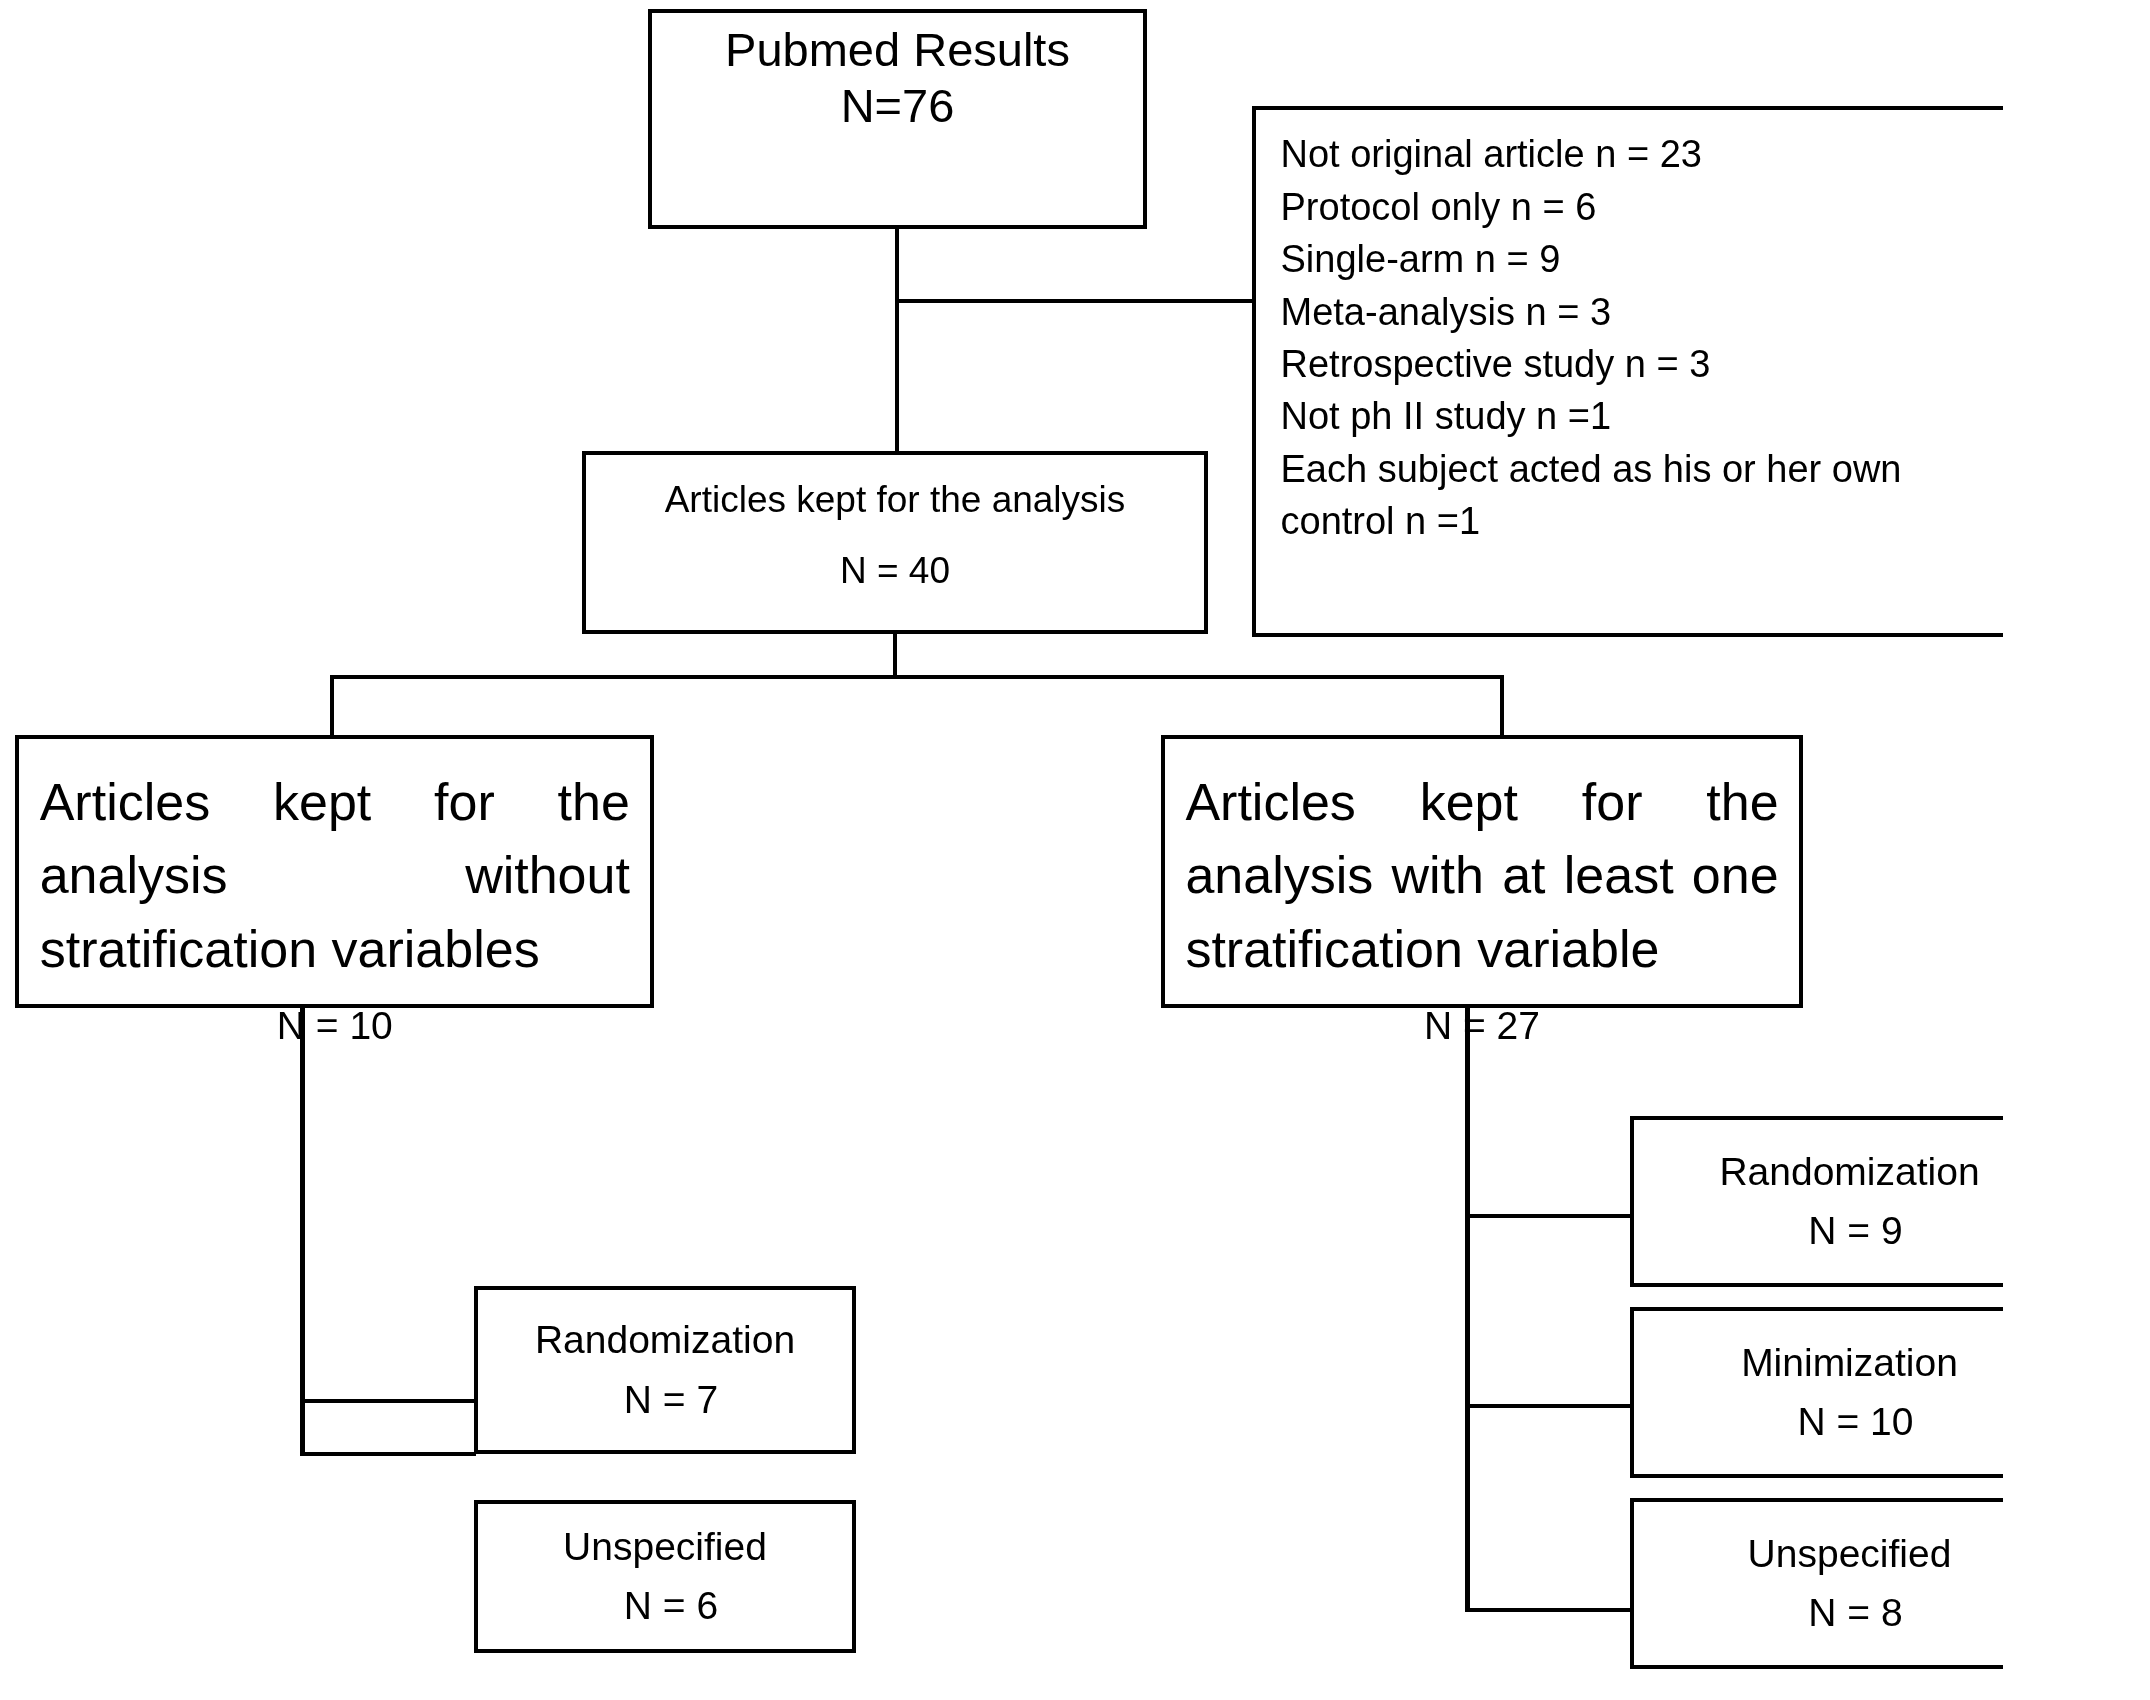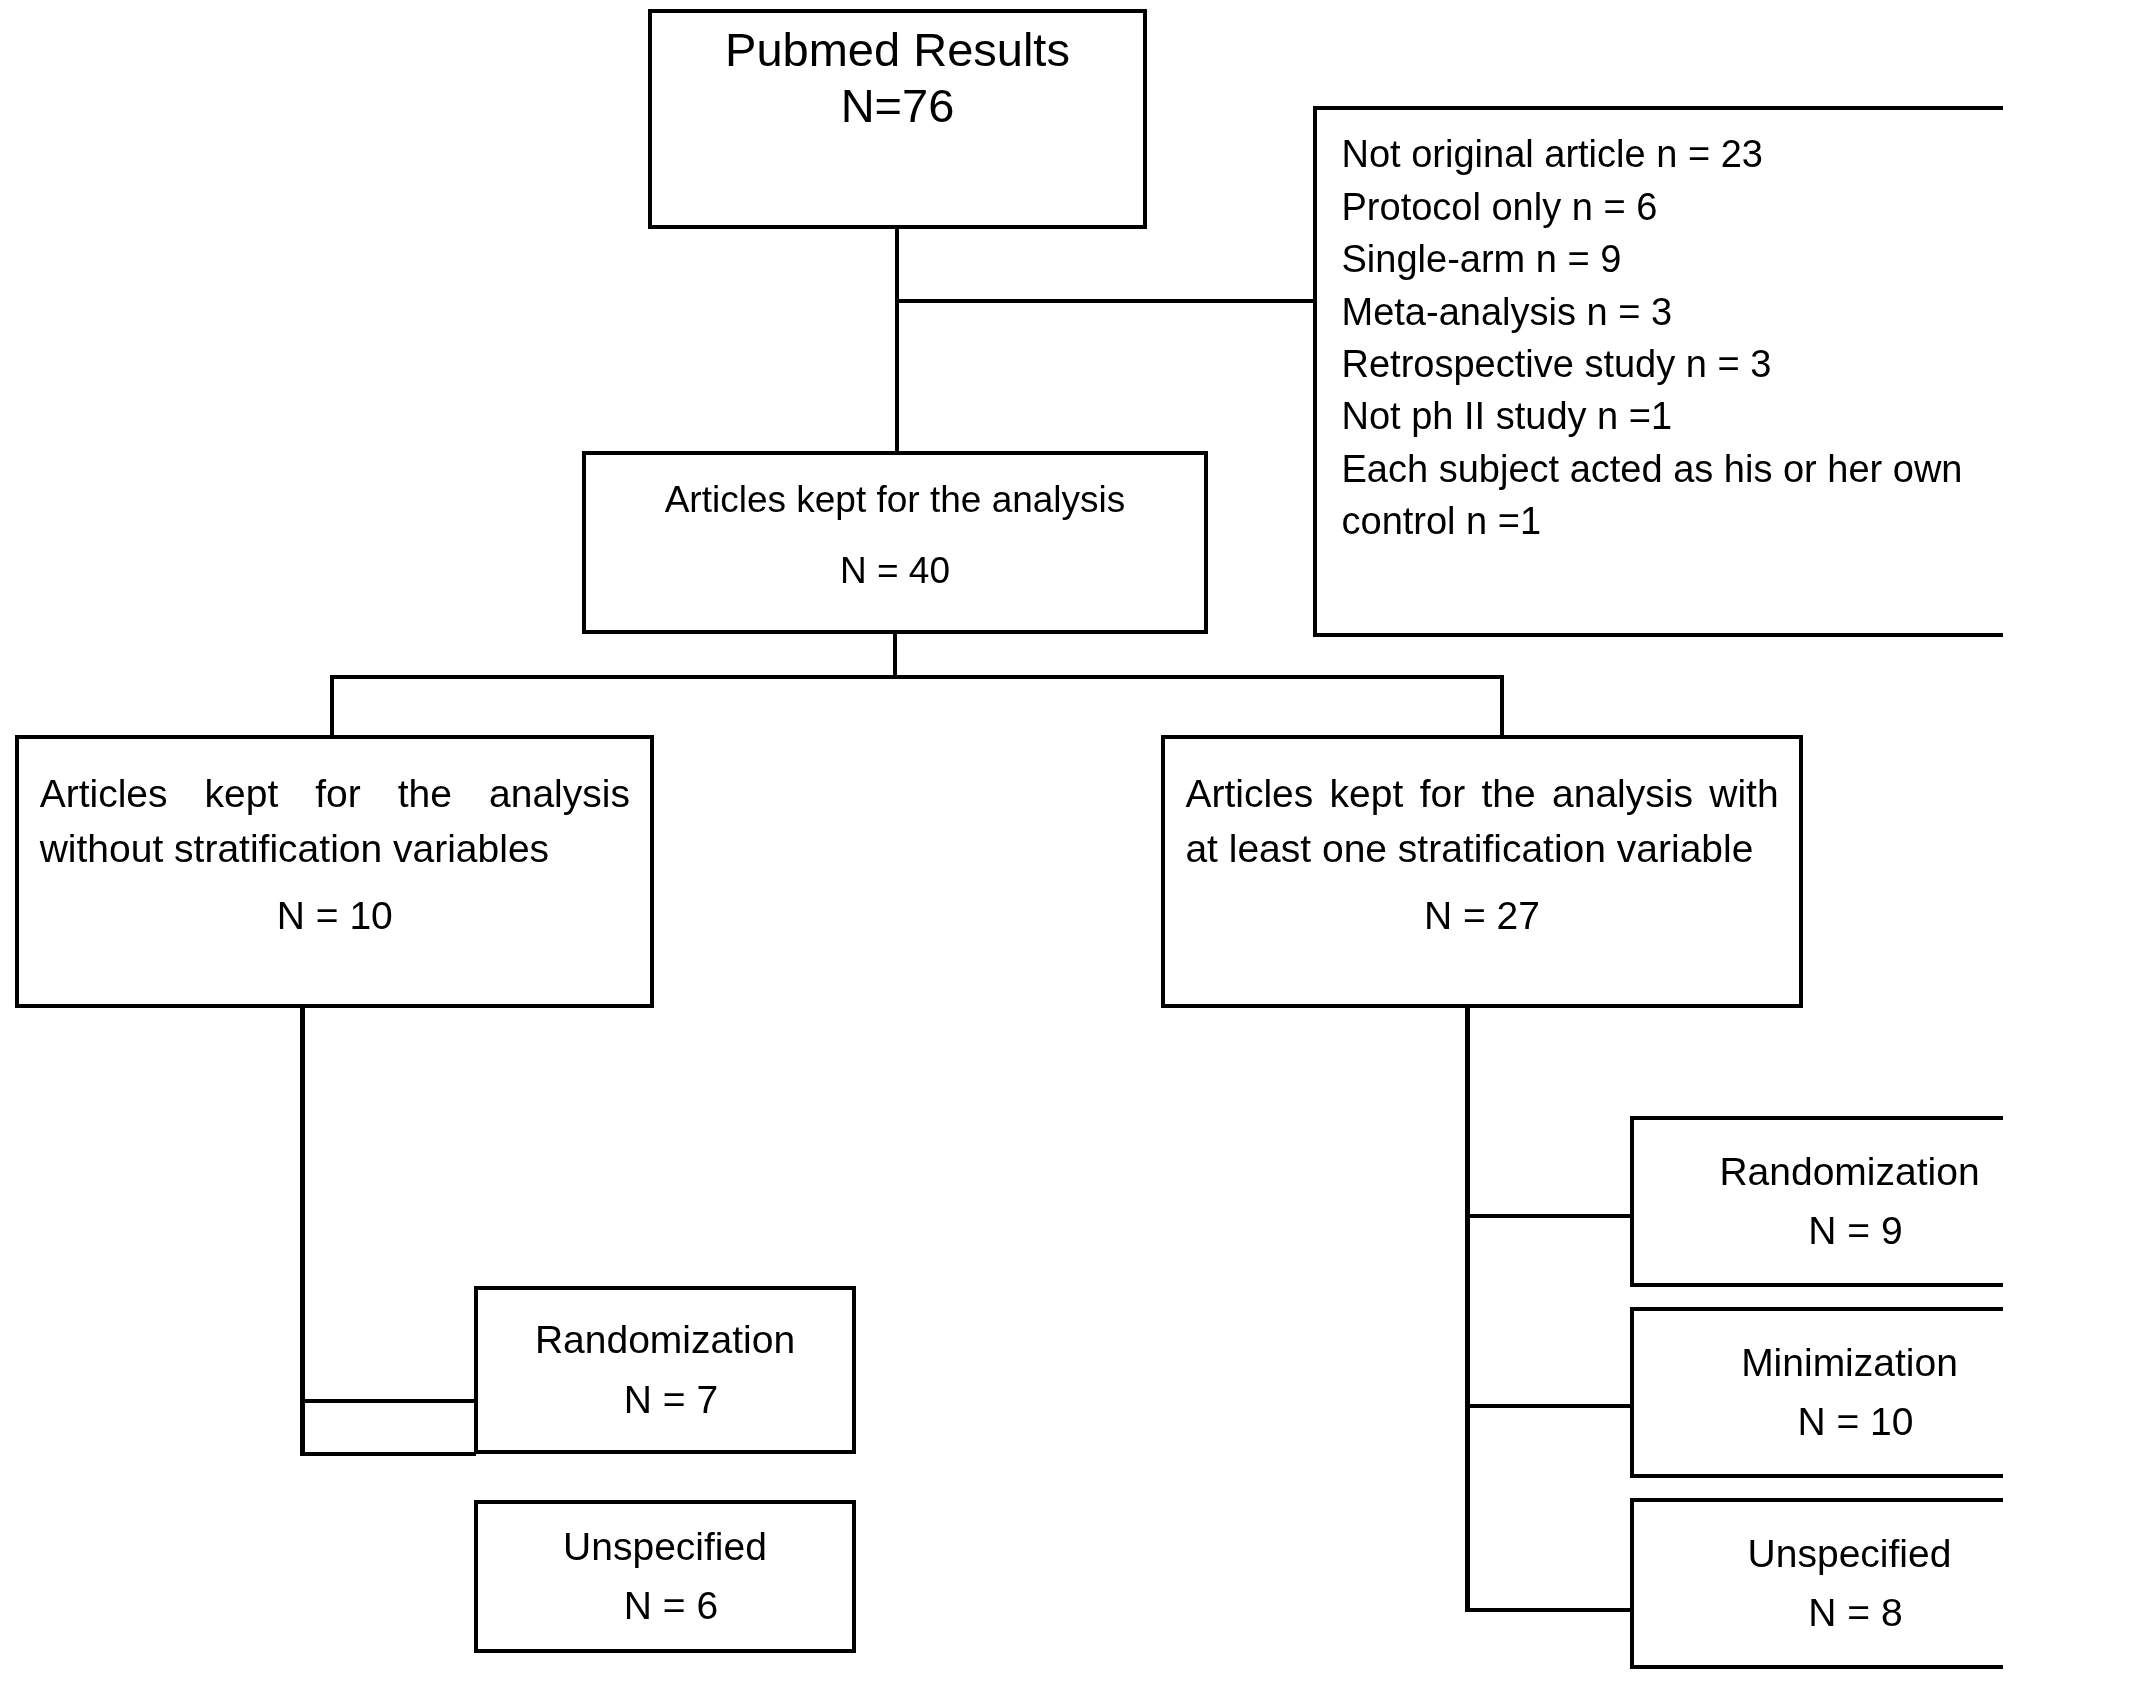--- a/index.html
+++ b/index.html
@@ -39,21 +39,21 @@
   
   #node-pubmed {
     left: 648px; top: 9.2px; width: 499px; height: 220px;
     justify-content: flex-start;
     padding-top: 9.2px;
   }
   #node-pubmed .line { font-size: 47px; }
 
   
   #node-exclusions {
-    left: 1313px; top: 106px; width: 821px; height: 531px;
+    left: 1252px; top: 106px; width: 821px; height: 531px;
     justify-content: flex-start;
     padding: 18.3px 0 0 24.5px;
     border-width: 4.6px;
   }
   #node-exclusions .line {
     text-align: left;
     font-size: 38px;
     line-height: 1.38;
   }
 
@@ -66,21 +66,21 @@
   }
   #node-kept40 .line { font-size: 37px; }
   #node-kept40 .line.gap { margin-top: 13.2px; }
 
   
   .branch {
     justify-content: flex-start;
     padding: 26.5px 20.4px 0 20.4px;
   }
   .branch .para {
-    font-size: 39px;
+    font-size: 52px;
     line-height: 1.42;
     text-align: justify;
     text-align-last: left;
     width: 100%;
     margin: 0;
     hyphens: none;
   }
   .branch .count {
     display: block;
     width: 100%;

